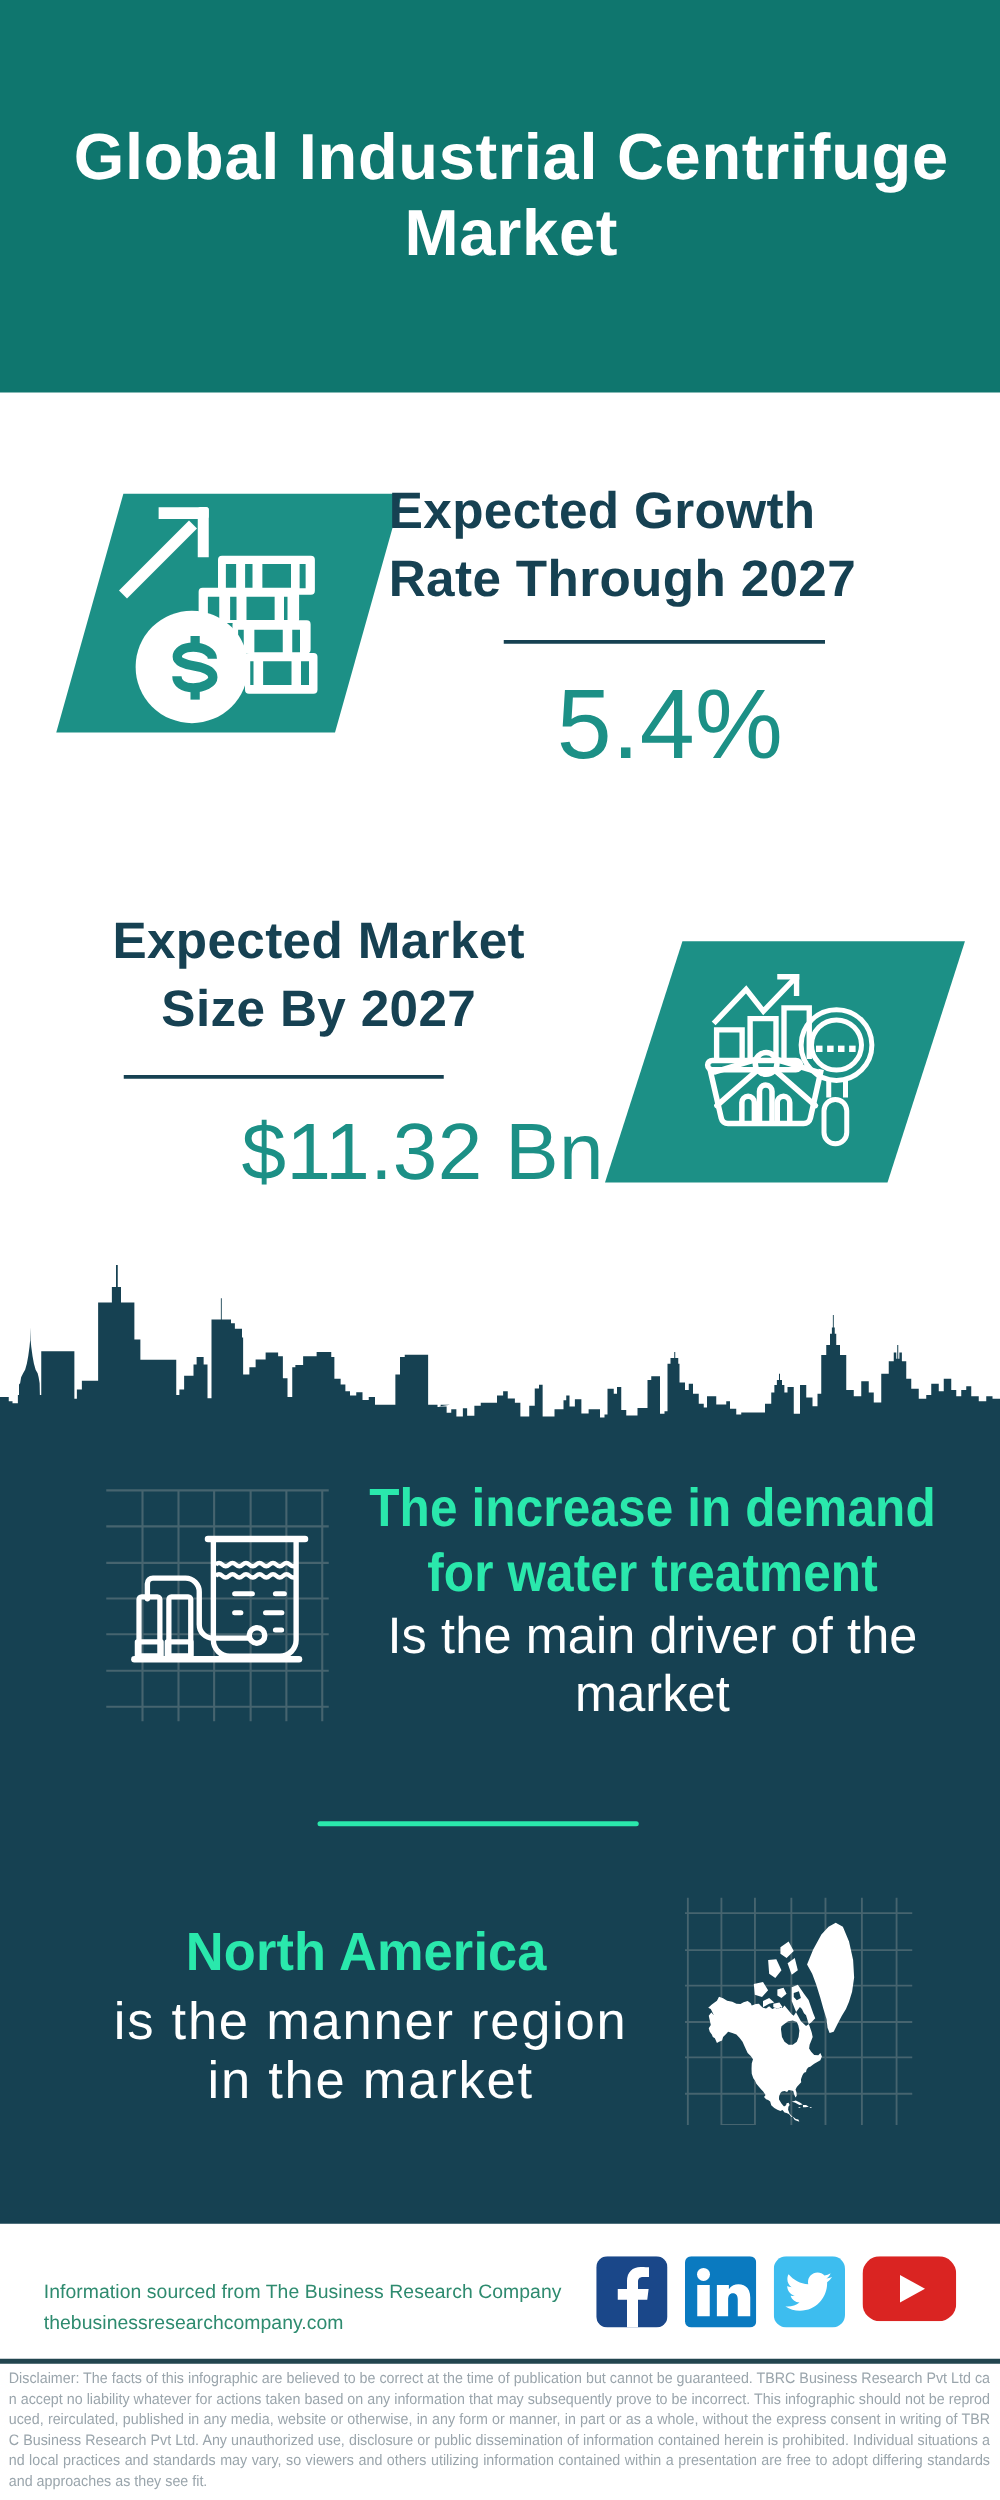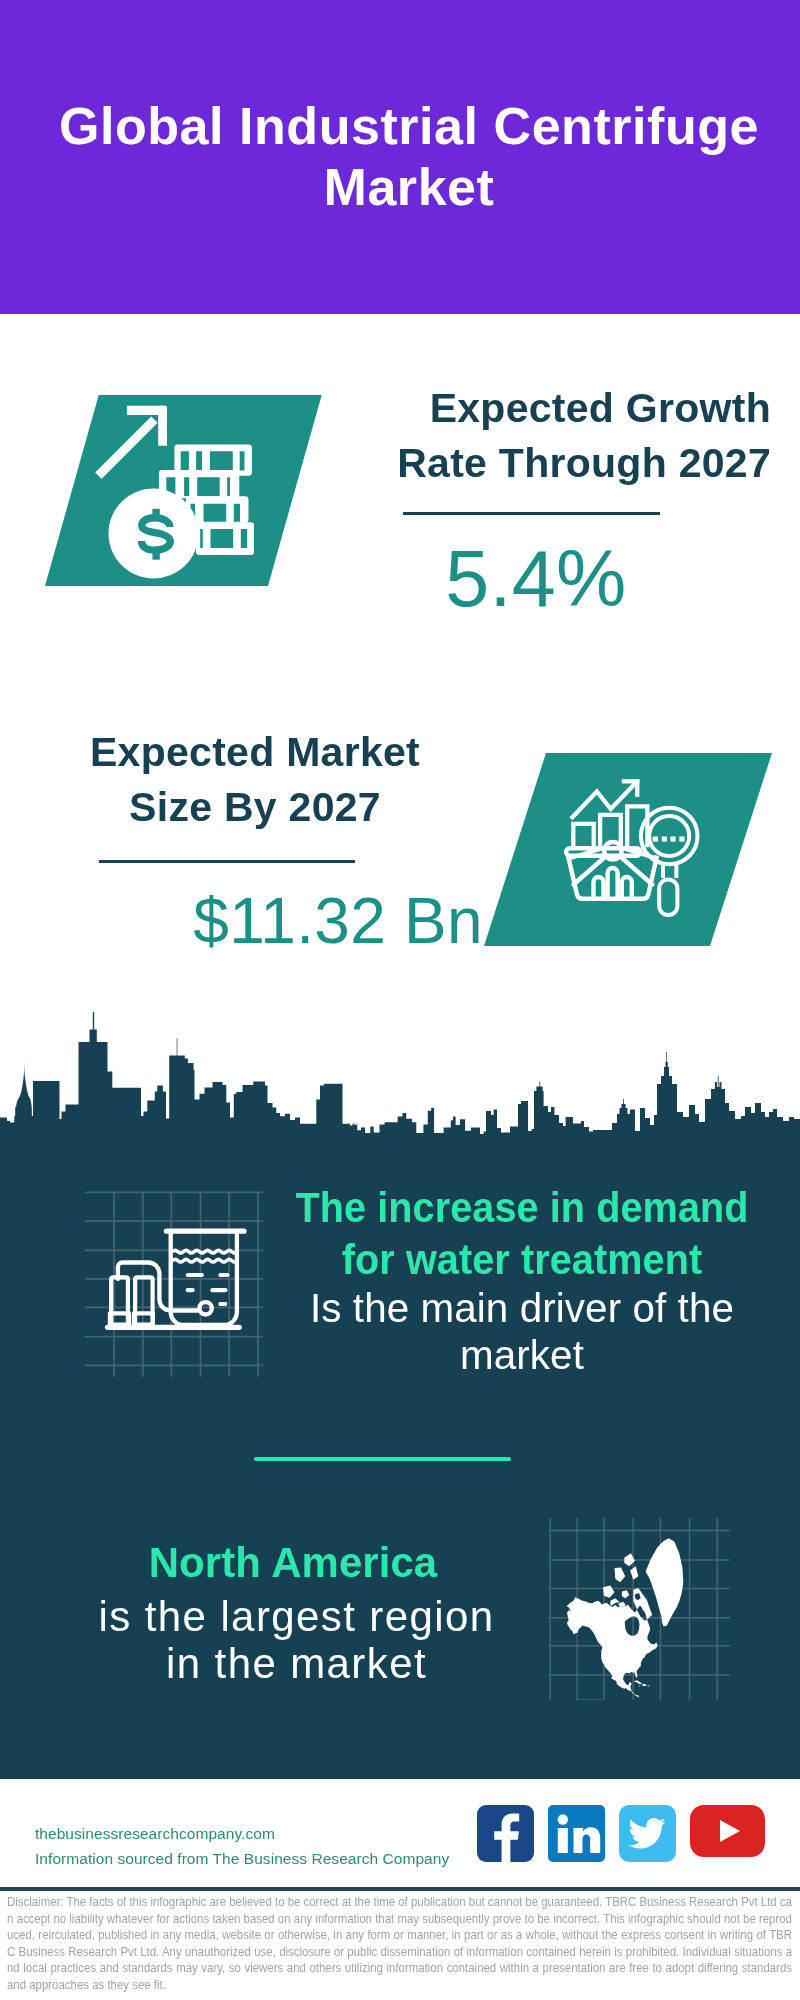--- a/index.html
+++ b/index.html
@@ -2,33 +2,33 @@
 <html><head>
 <meta charset="utf-8">
 <style>
 *{box-sizing:border-box}
 html,body{margin:0;padding:0}
 body{width:800px;height:2000px;background:#ffffff;overflow:hidden;
   font-family:"Liberation Sans",sans-serif;-webkit-font-smoothing:antialiased}
 .page{position:relative;width:800px;height:2000px;overflow:hidden}
 
 
-.header{position:absolute;left:0;top:0;width:800px;height:314px;background:#6d28d9}
+.header{position:absolute;left:0;top:0;width:800px;height:314px;background:#0f766e}
 .header-title{position:absolute;left:9px;top:0;width:800px;height:314px;
   display:flex;align-items:center;justify-content:center;text-align:center;
   color:#fff;font-size:52px;font-weight:bold;line-height:61px;letter-spacing:0.55px;
   white-space:pre-line}
 
 
 .stat-label{color:#164152;font-size:41px;font-weight:bold;line-height:55px;
   white-space:pre-line;letter-spacing:0.28px}
 .stat-rule{background:#164152;height:3px}
 .stat-value{color:#1C9086;font-weight:normal;letter-spacing:0.3px}
 
-#stat1-text{position:absolute;left:311px;top:381px;width:460px;text-align:right}
+#stat1-text{position:absolute;left:311px;top:381px;width:460px;text-align:left}
 #stat1-rule{position:absolute;left:403px;top:512px;width:257px}
 #stat1-value{font-size:79px;line-height:79px}
 #stat2-value{font-size:64px;line-height:64px}
 #stat1-value{position:absolute;left:306px;top:539px;width:460px;text-align:center}
 
 #stat2-text{position:absolute;left:25px;top:725px;width:460px;text-align:center}
 #stat2-rule{position:absolute;left:99px;top:859.5px;width:256px}
 #stat2-value{position:absolute;left:23px;top:889px;width:460px;text-align:right}
 
 .para{position:absolute;background:#1C9086}
@@ -188,27 +188,27 @@
   <div id="mid-rule"></div>
   <svg id="map-icon" width="182" height="182" viewBox="0 0 800 800">
       <g stroke="#46646F" stroke-width="6.6" fill="none">
         <path d="M10 0 V800 M128 0 V800 H246 M246 0 V800 M374 0 V800 M494 0 V800 M622 0 V800 M744 0 V800"></path>
         <path d="M0 55 H800 M0 185 H800 M0 310 H800 M0 438 H800 M0 562 H800 M0 690 H800"></path>
       </g>
       <path fill="#ffffff" fill-rule="evenodd" d="M83.5 416.0 L92.5 404.5 L101.5 413.7 L90.7 392.5 L81.7 387.5 L94.3 376.1 L112.3 362.8 L119.5 348.9 L133.9 354.5 L148.3 362.8 L166.3 366.9 L180.7 373.5 L195.1 374.8 L205.9 368.2 L220.3 364.2 L231.1 372.2 L234.7 380.0 L249.1 374.8 L259.9 373.5 L267.1 381.2 L274.3 387.5 L285.1 390.0 L295.9 382.5 L306.8 392.5 L317.6 387.5 L328.4 392.5 L335.6 385.0 L342.8 388.8 L350.0 380.0 L357.2 388.8 L368.0 402.1 L375.2 410.3 L382.4 416.0 L389.6 404.5 L396.8 394.9 L404.0 385.0 L411.2 392.5 L418.4 406.8 L425.6 413.7 L432.8 437.7 L440.0 457.9 L445.4 474.1 L449.0 490.3 L443.6 504.9 L438.2 518.0 L436.4 530.6 L443.6 542.8 L454.4 553.8 L468.8 554.5 L476.0 546.5 L481.4 558.8 L476.0 572.7 L465.2 578.1 L454.4 584.8 L447.2 590.0 L441.8 593.9 L432.8 597.8 L427.4 605.3 L425.6 613.4 L418.4 616.4 L413.0 625.4 L409.4 634.3 L407.6 641.2 L408.6 649.7 L400.4 658.1 L393.2 666.8 L388.8 675.4 L392.4 686.5 L392.8 696.8 L388.5 703.5 L383.4 691.2 L380.6 680.2 L375.2 678.6 L364.4 677.0 L359.0 683.9 L350.0 680.7 L341.0 682.3 L335.6 687.5 L331.2 698.4 L330.2 709.5 L339.2 724.4 L348.2 735.1 L355.4 730.3 L357.2 723.4 L364.4 721.9 L368.0 729.3 L363.6 736.1 L362.6 746.2 L368.0 760.5 L378.8 772.2 L386.0 782.4 L395.0 786.1 L402.2 788.5 L398.6 780.6 L389.6 779.2 L382.4 773.1 L373.4 771.3 L366.2 761.9 L357.2 758.1 L350.0 755.7 L342.8 747.6 L335.6 750.5 L324.8 746.2 L314.0 740.0 L303.2 730.3 L299.5 717.0 L292.3 712.0 L285.1 709.5 L277.9 701.9 L283.3 694.3 L274.3 681.2 L268.9 675.9 L259.9 665.2 L250.9 655.3 L245.5 642.9 L240.1 635.4 L234.7 620.1 L234.0 602.2 L234.7 583.5 L239.1 568.6 L231.1 557.3 L220.3 546.5 L211.3 527.5 L202.3 507.4 L191.5 492.9 L180.7 481.4 L166.3 476.8 L151.9 472.2 L141.1 483.2 L133.9 490.3 L130.3 503.2 L119.5 507.4 L112.3 511.5 L105.1 494.7 L97.9 490.3 L94.3 481.4 L87.1 472.2 L83.5 459.9 L90.7 448.0 L83.5 416.0 Z M429.2 235.3 L450.8 182.7 L479.6 130.3 L504.8 103.2 L530.0 88.6 L555.2 103.2 L576.8 154.9 L591.2 219.6 L594.8 281.1 L587.6 331.1 L576.8 366.9 L566.0 392.5 L551.6 416.0 L537.2 442.9 L522.8 472.2 L508.4 476.8 L501.2 457.9 L497.6 427.0 L486.8 392.5 L476.0 353.1 L461.6 307.2 L447.2 267.9 L429.2 235.3 Z M375.2 315.4 L396.8 307.2 L418.4 338.7 L434.6 360.1 L450.8 406.8 L458.0 424.9 L443.6 439.8 L425.6 452.0 L407.6 435.6 L393.2 409.1 L375.2 364.2 L375.2 315.4 Z M241.9 303.9 L274.3 297.1 L292.3 326.5 L270.7 350.3 L245.5 341.6 L241.9 303.9 Z M292.3 219.6 L321.2 217.3 L339.2 256.1 L317.6 282.9 L295.9 267.9 L292.3 219.6 Z M360.8 230.9 L386.0 212.6 L396.8 256.1 L375.2 271.7 L360.8 230.9 Z M335.6 174.6 L364.4 154.9 L382.4 187.9 L357.2 212.6 L335.6 198.1 L335.6 174.6 Z M274.3 386.3 L295.9 373.5 L314.0 369.5 L295.9 353.1 L274.3 364.2 L274.3 386.3 Z M324.8 323.4 L346.4 317.1 L357.2 338.7 L339.2 353.1 L324.8 344.5 L324.8 323.4 Z M310.4 373.5 L332.0 369.5 L342.8 385.0 L324.8 392.5 L310.4 385.0 L310.4 373.5 Z M382.4 335.7 L400.4 329.6 L407.6 353.1 L393.2 361.4 L382.4 350.3 L382.4 335.7 Z M337.4 462.8 L341.0 490.3 L350.0 507.4 L364.4 518.0 L378.8 518.0 L393.2 507.4 L399.6 490.3 L402.2 467.5 L398.6 450.0 L393.2 437.7 L378.8 432.4 L362.6 435.6 L348.2 446.0 L339.2 453.0 L337.4 462.8 Z M375.5 718.5 L389.6 713.5 L404.0 720.5 L414.0 728.3 L402.2 729.8 L386.0 720.5 L375.5 718.5 Z M414.8 729.8 L425.6 729.8 L435.3 736.1 L423.4 738.0 L414.8 737.6 L414.8 729.8 Z M438.9 736.6 L445.0 736.6 L445.0 739.5 L438.9 739.5 L438.9 736.6 Z M398.9 736.6 L406.8 738.0 L404.0 740.5 L398.9 738.5 L398.9 736.6 Z "></path>
     </svg>
   <div class="blk" id="blk2">
     <div class="hl">North America</div>
-    <div class="sb">is the largest region
+    <div class="sb">is the manner region
 in the market</div>
   </div>
 
   <div id="footer-src">
+    <div>Information sourced from The Business Research Company</div>
     <div>thebusinessresearchcompany.com</div>
-    <div>Information sourced from The Business Research Company</div>
   </div>
   <div id="social">
 <svg width="57" height="57" viewBox="0 0 57 57">
   <rect width="57" height="57" rx="9" fill="#1A4789"></rect>
   <path fill="#ffffff" d="M33.4 57 V34.8 h7.4 l1.1 -8.6 h-8.5 v-5.5 c0 -2.5 0.7 -4.2 4.3 -4.2 h4.5 V8.8 c-0.8 -0.1 -3.5 -0.3 -6.6 -0.3 c-6.5 0 -11 4 -11 11.3 v6.4 h-7.4 v8.6 h7.4 V57 z"></path>
 </svg>
 <svg width="57" height="57" viewBox="0 0 57 57">
   <rect width="57" height="57" rx="5" fill="#0A7AC0"></rect>
   <g fill="#ffffff">
           <circle cx="14.8" cy="14.5" r="5.2"></circle>

